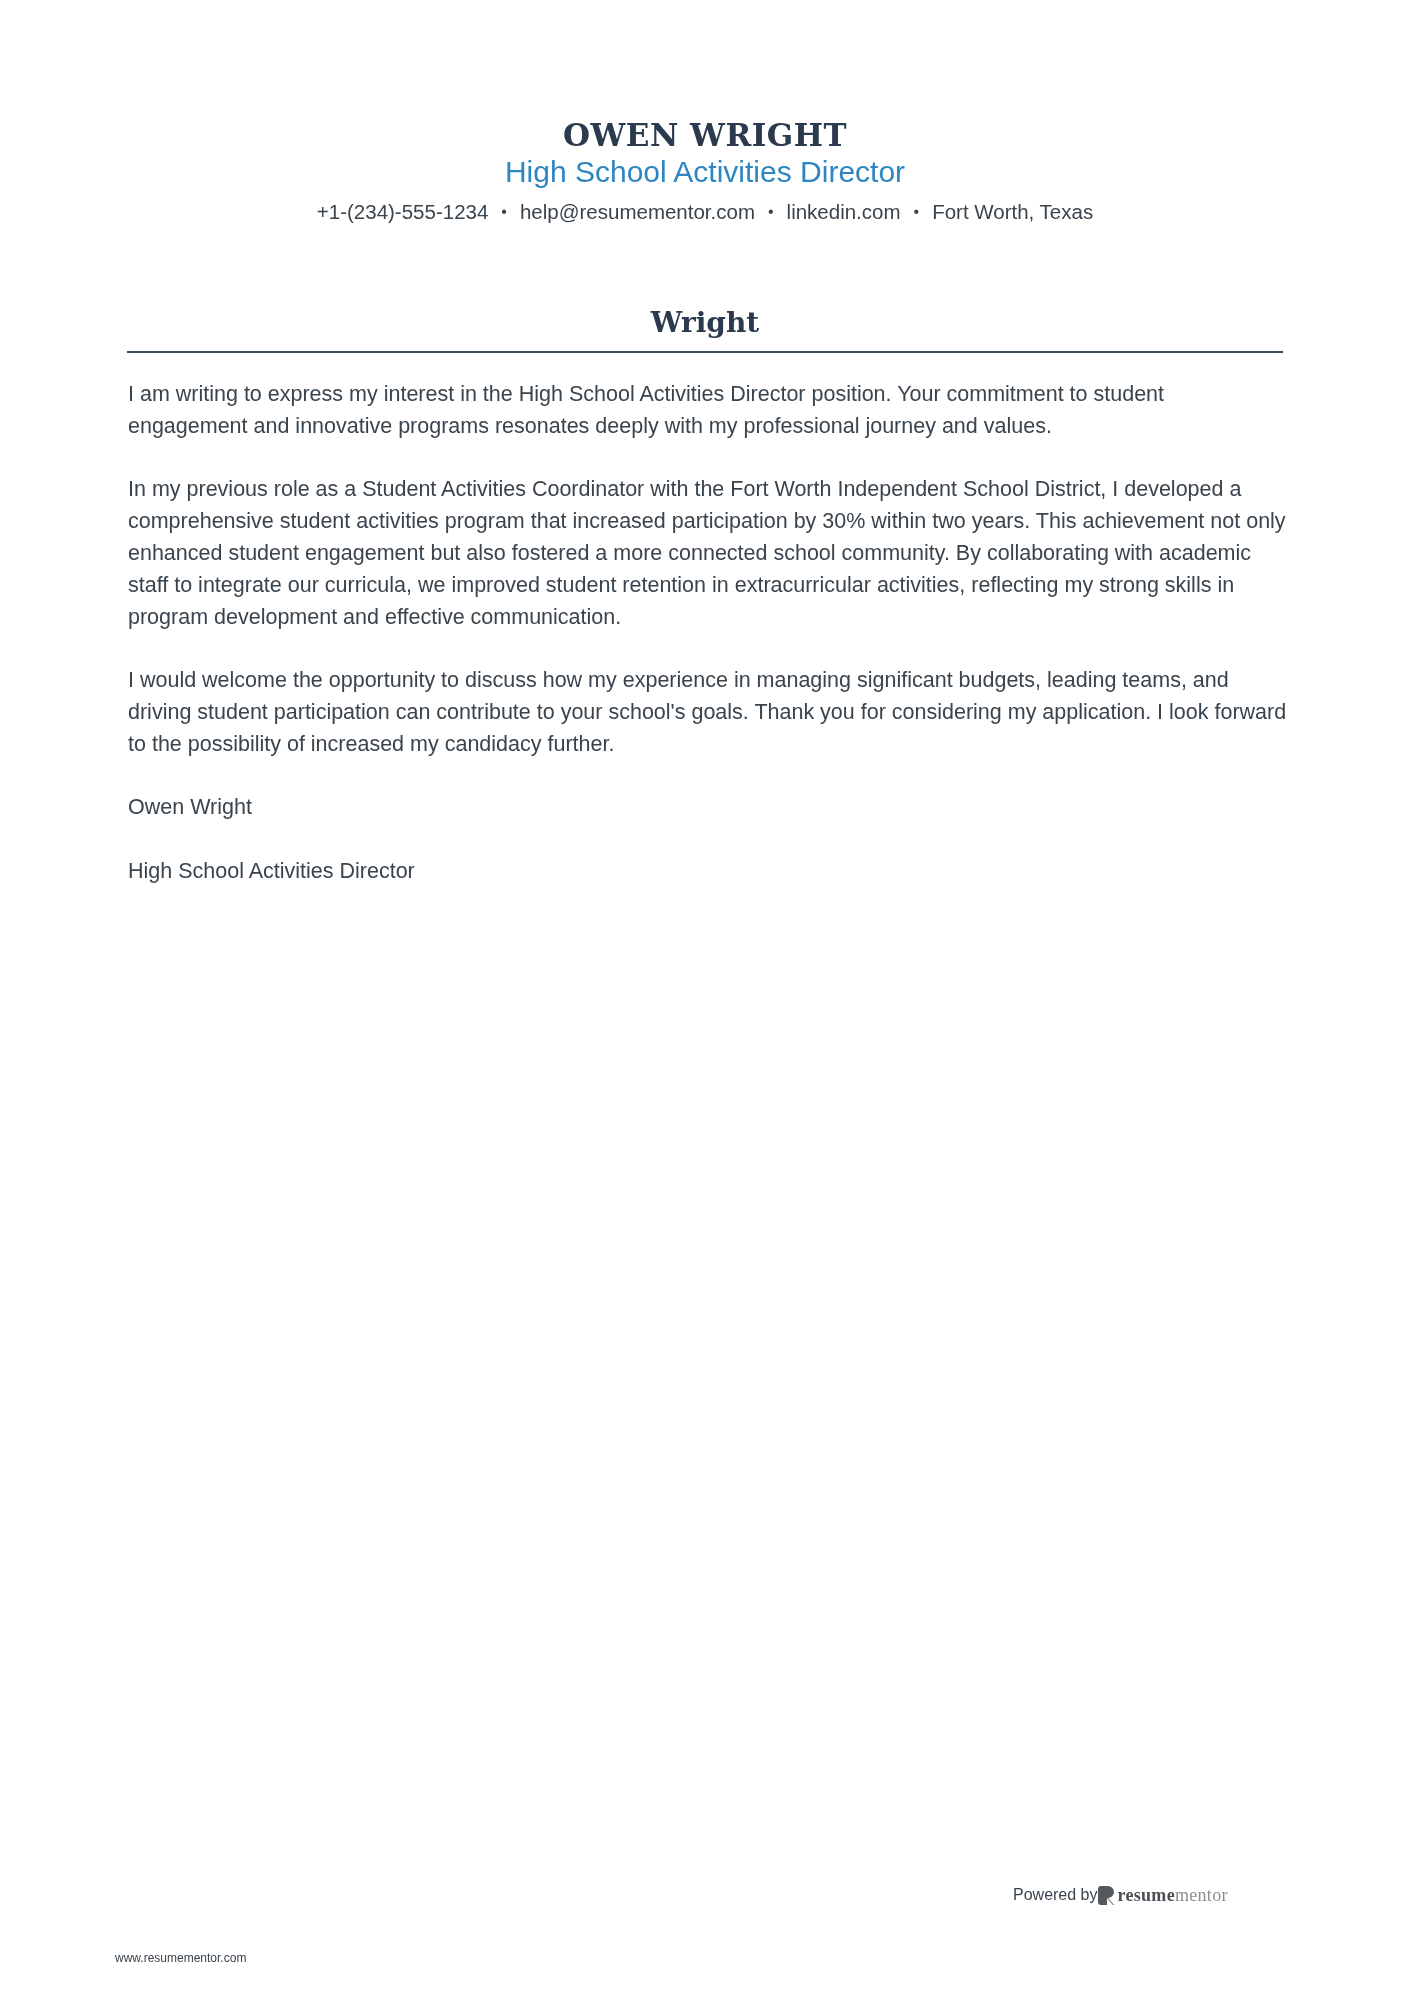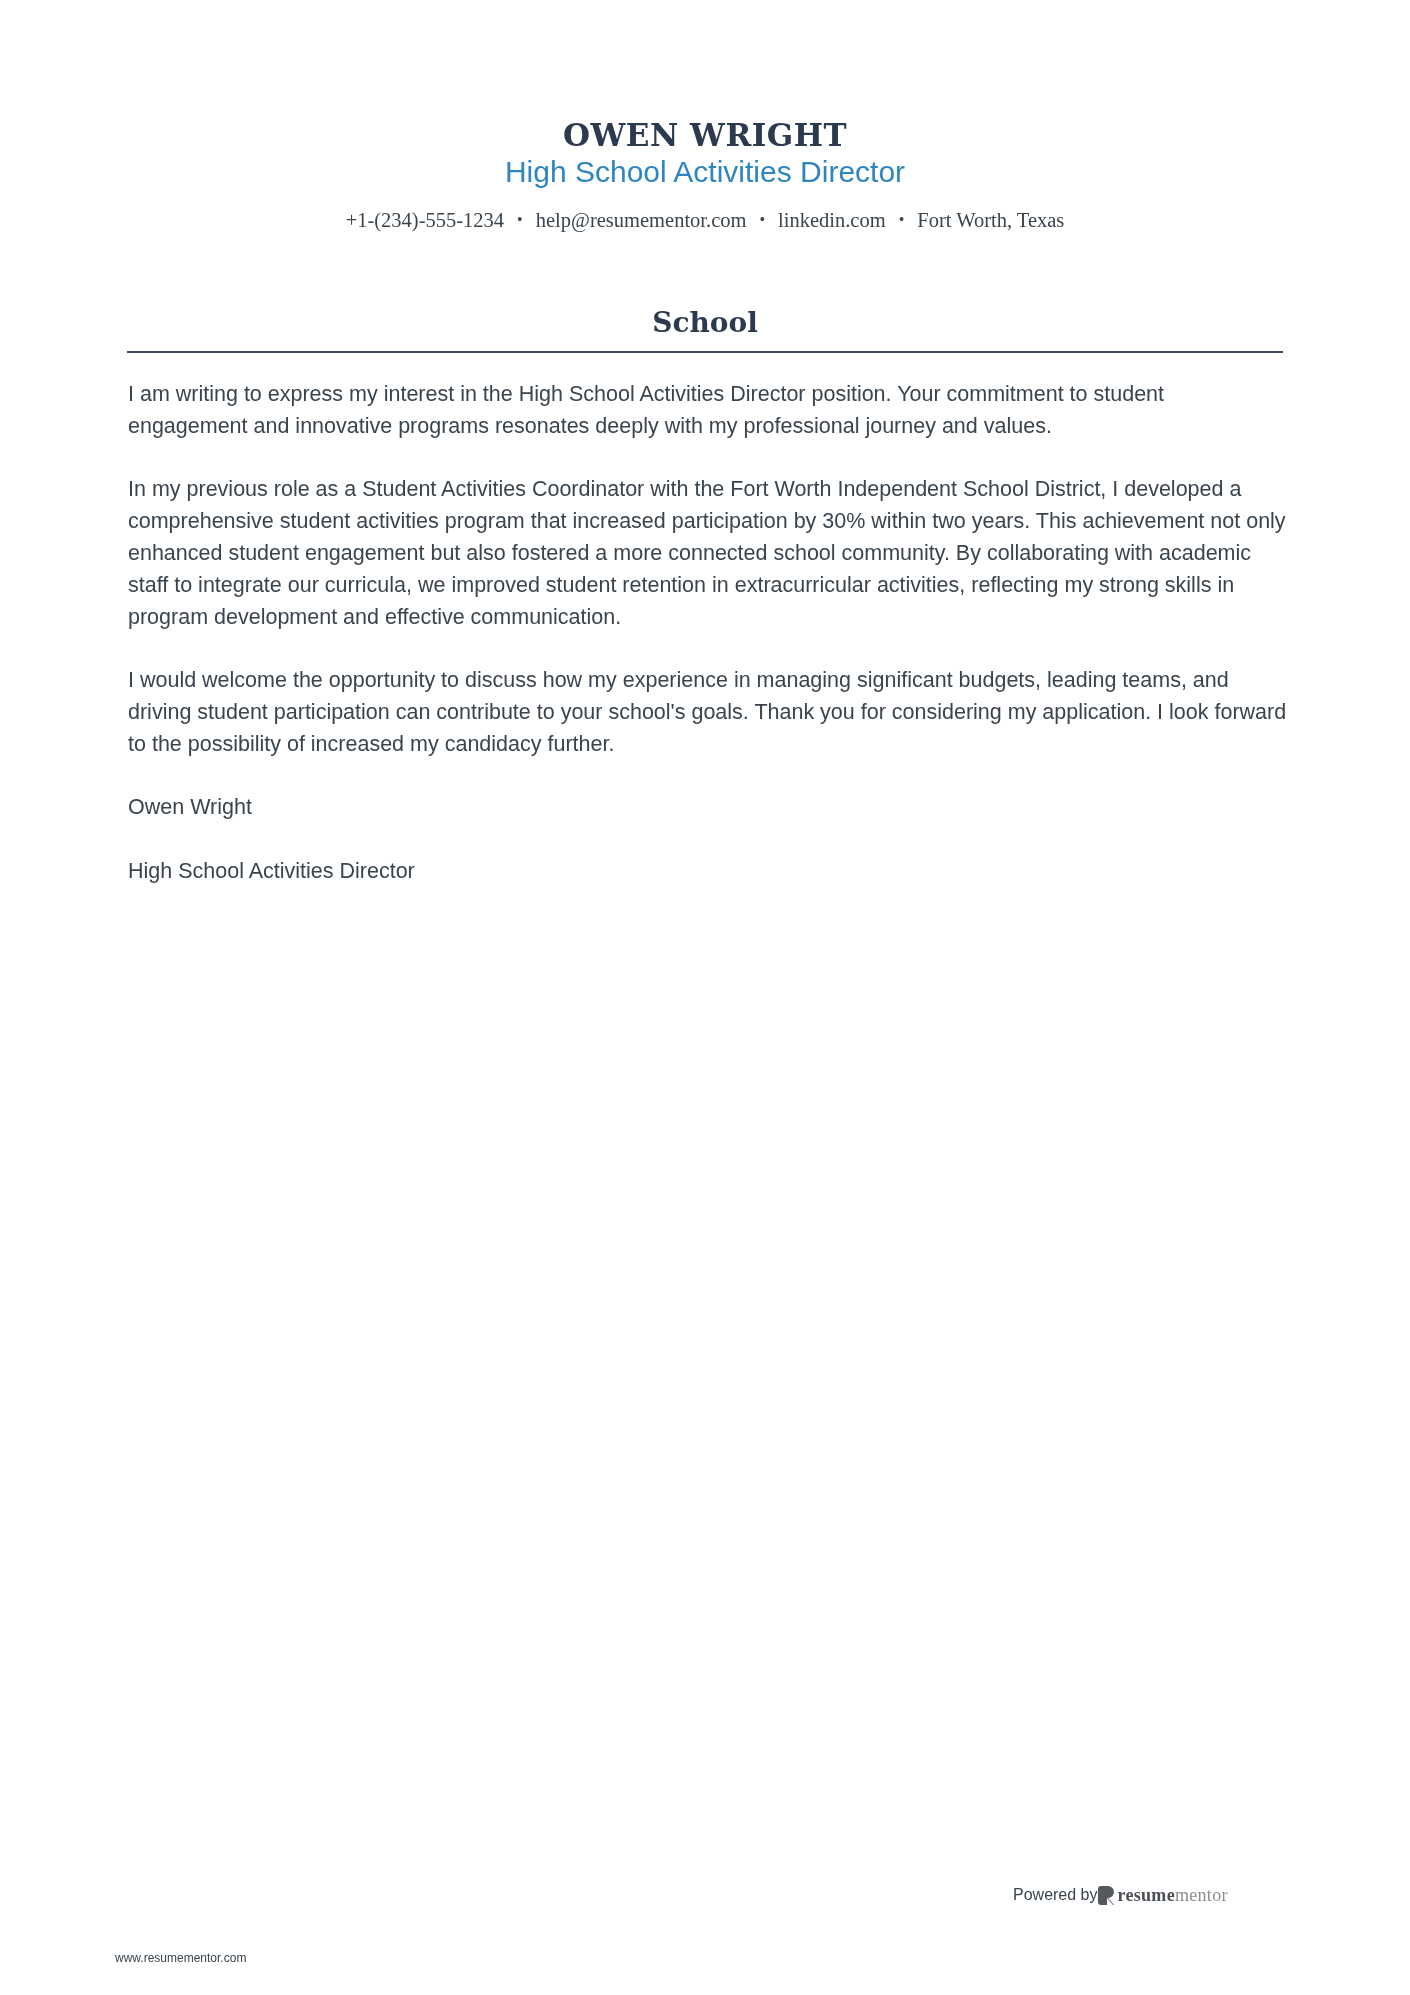--- a/index.html
+++ b/index.html
@@ -32,25 +32,25 @@
       margin: 0;
     }
     .title {
       font-family: "Liberation Sans", sans-serif;
       font-size: 30px;
       line-height: 36px;
       color: #2e86c1;
       margin: 0;
     }
     .contacts {
-      font-family: Liberation Serif, serif;
+      font-family: Liberation Sans, sans-serif;
       font-size: 20.5px;
       line-height: 28px;
       color: #3a444d;
-      margin: 16px;
+      margin: 8px;
     }
     .contacts .sep {
       display: inline-block;
       margin: 0 13px;
       font-size: 16px;
       position: relative;
       top: -2px;
     }
     .section-heading {
       position: absolute;
@@ -131,21 +131,21 @@
 <body>
 
 <div class="header">
   <h1 class="name">OWEN WRIGHT</h1>
   <div class="title">High School Activities Director</div>
   <div class="contacts">
     <span>+1-(234)-555-1234</span><span class="sep">•</span><span>help@resumementor.com</span><span class="sep">•</span><span>linkedin.com</span><span class="sep">•</span><span>Fort Worth, Texas</span>
   </div>
 </div>
 
-<h2 class="section-heading">School</h2>
+<h2 class="section-heading">Wright</h2>
 <div class="divider"></div>
 
 <div class="letter">
   <p>I am writing to express my interest in the High School Activities Director position. Your commitment to student engagement and innovative programs resonates deeply with my professional journey and values.</p>
   <p>In my previous role as a Student Activities Coordinator with the Fort Worth Independent School District, I developed a comprehensive student activities program that increased participation by 30% within two years. This achievement not only enhanced student engagement but also fostered a more connected school community. By collaborating with academic staff to integrate our curricula, we improved student retention in extracurricular activities, reflecting my strong skills in program development and effective communication.</p>
   <p>I would welcome the opportunity to discuss how my experience in managing significant budgets, leading teams, and driving student participation can contribute to your school's goals. Thank you for considering my application. I look forward to the possibility of increased my candidacy further.</p>
   <p>Owen Wright</p>
   <p>High School Activities Director</p>
 </div>
 

